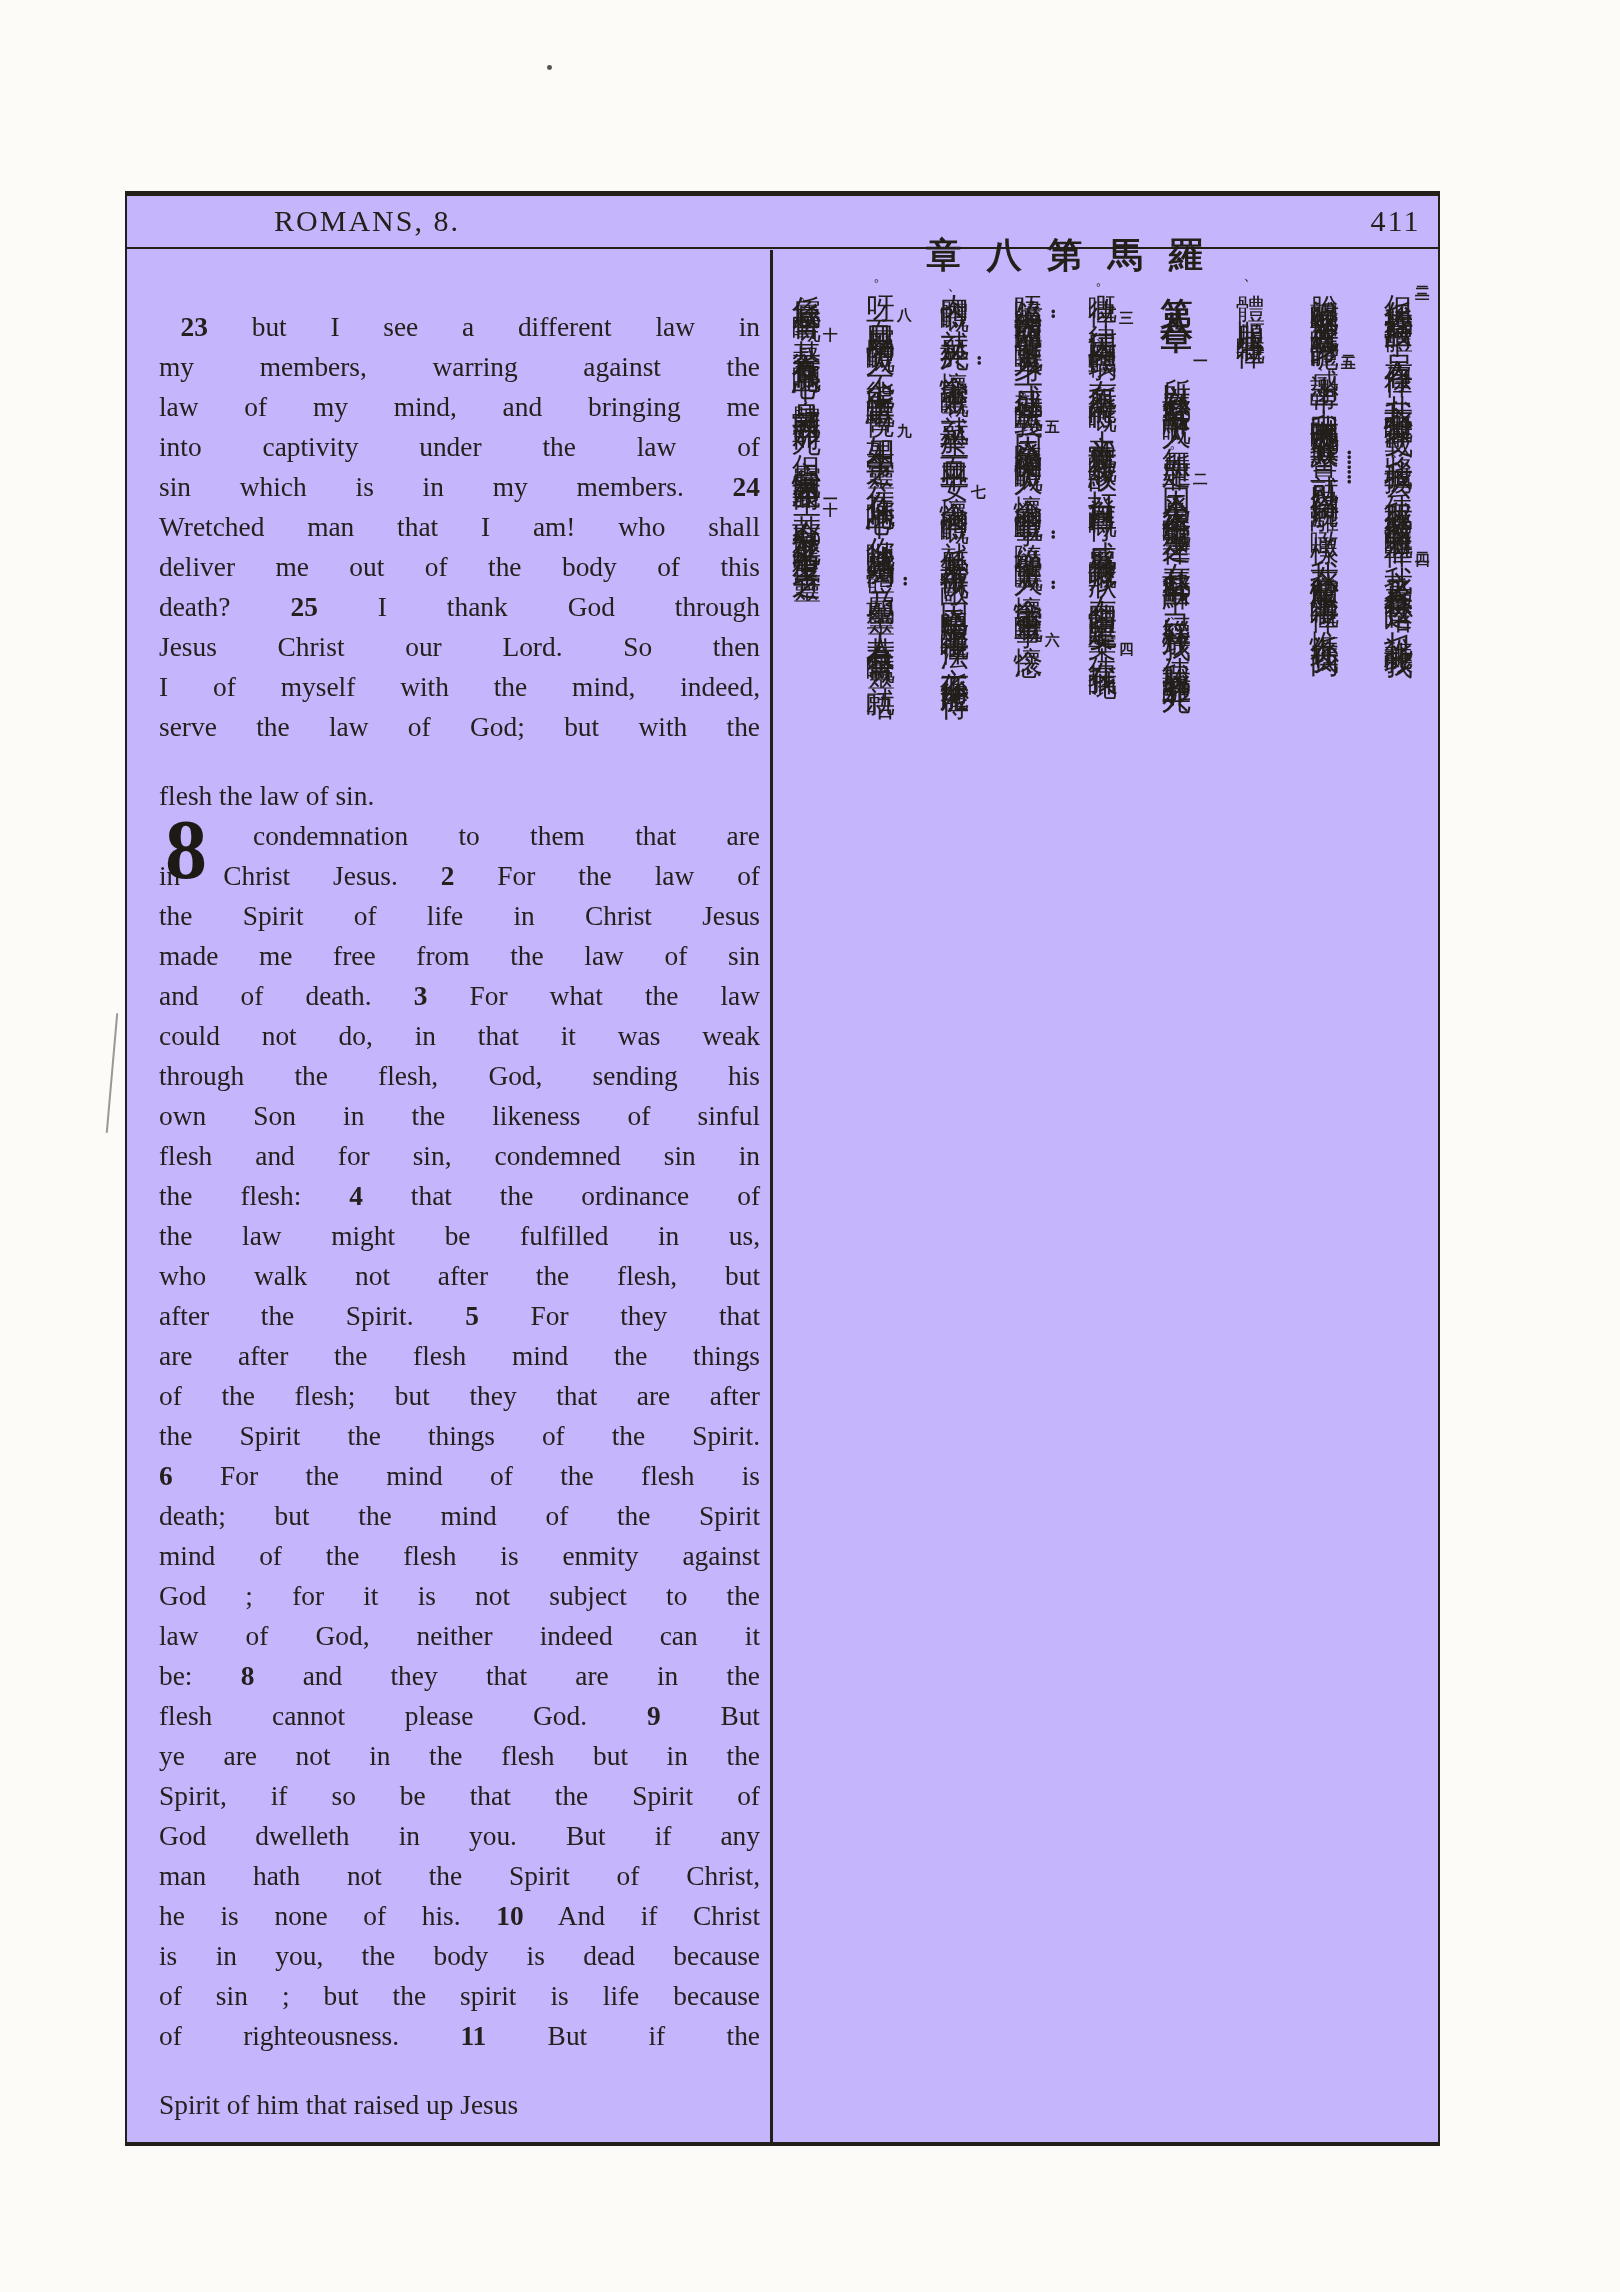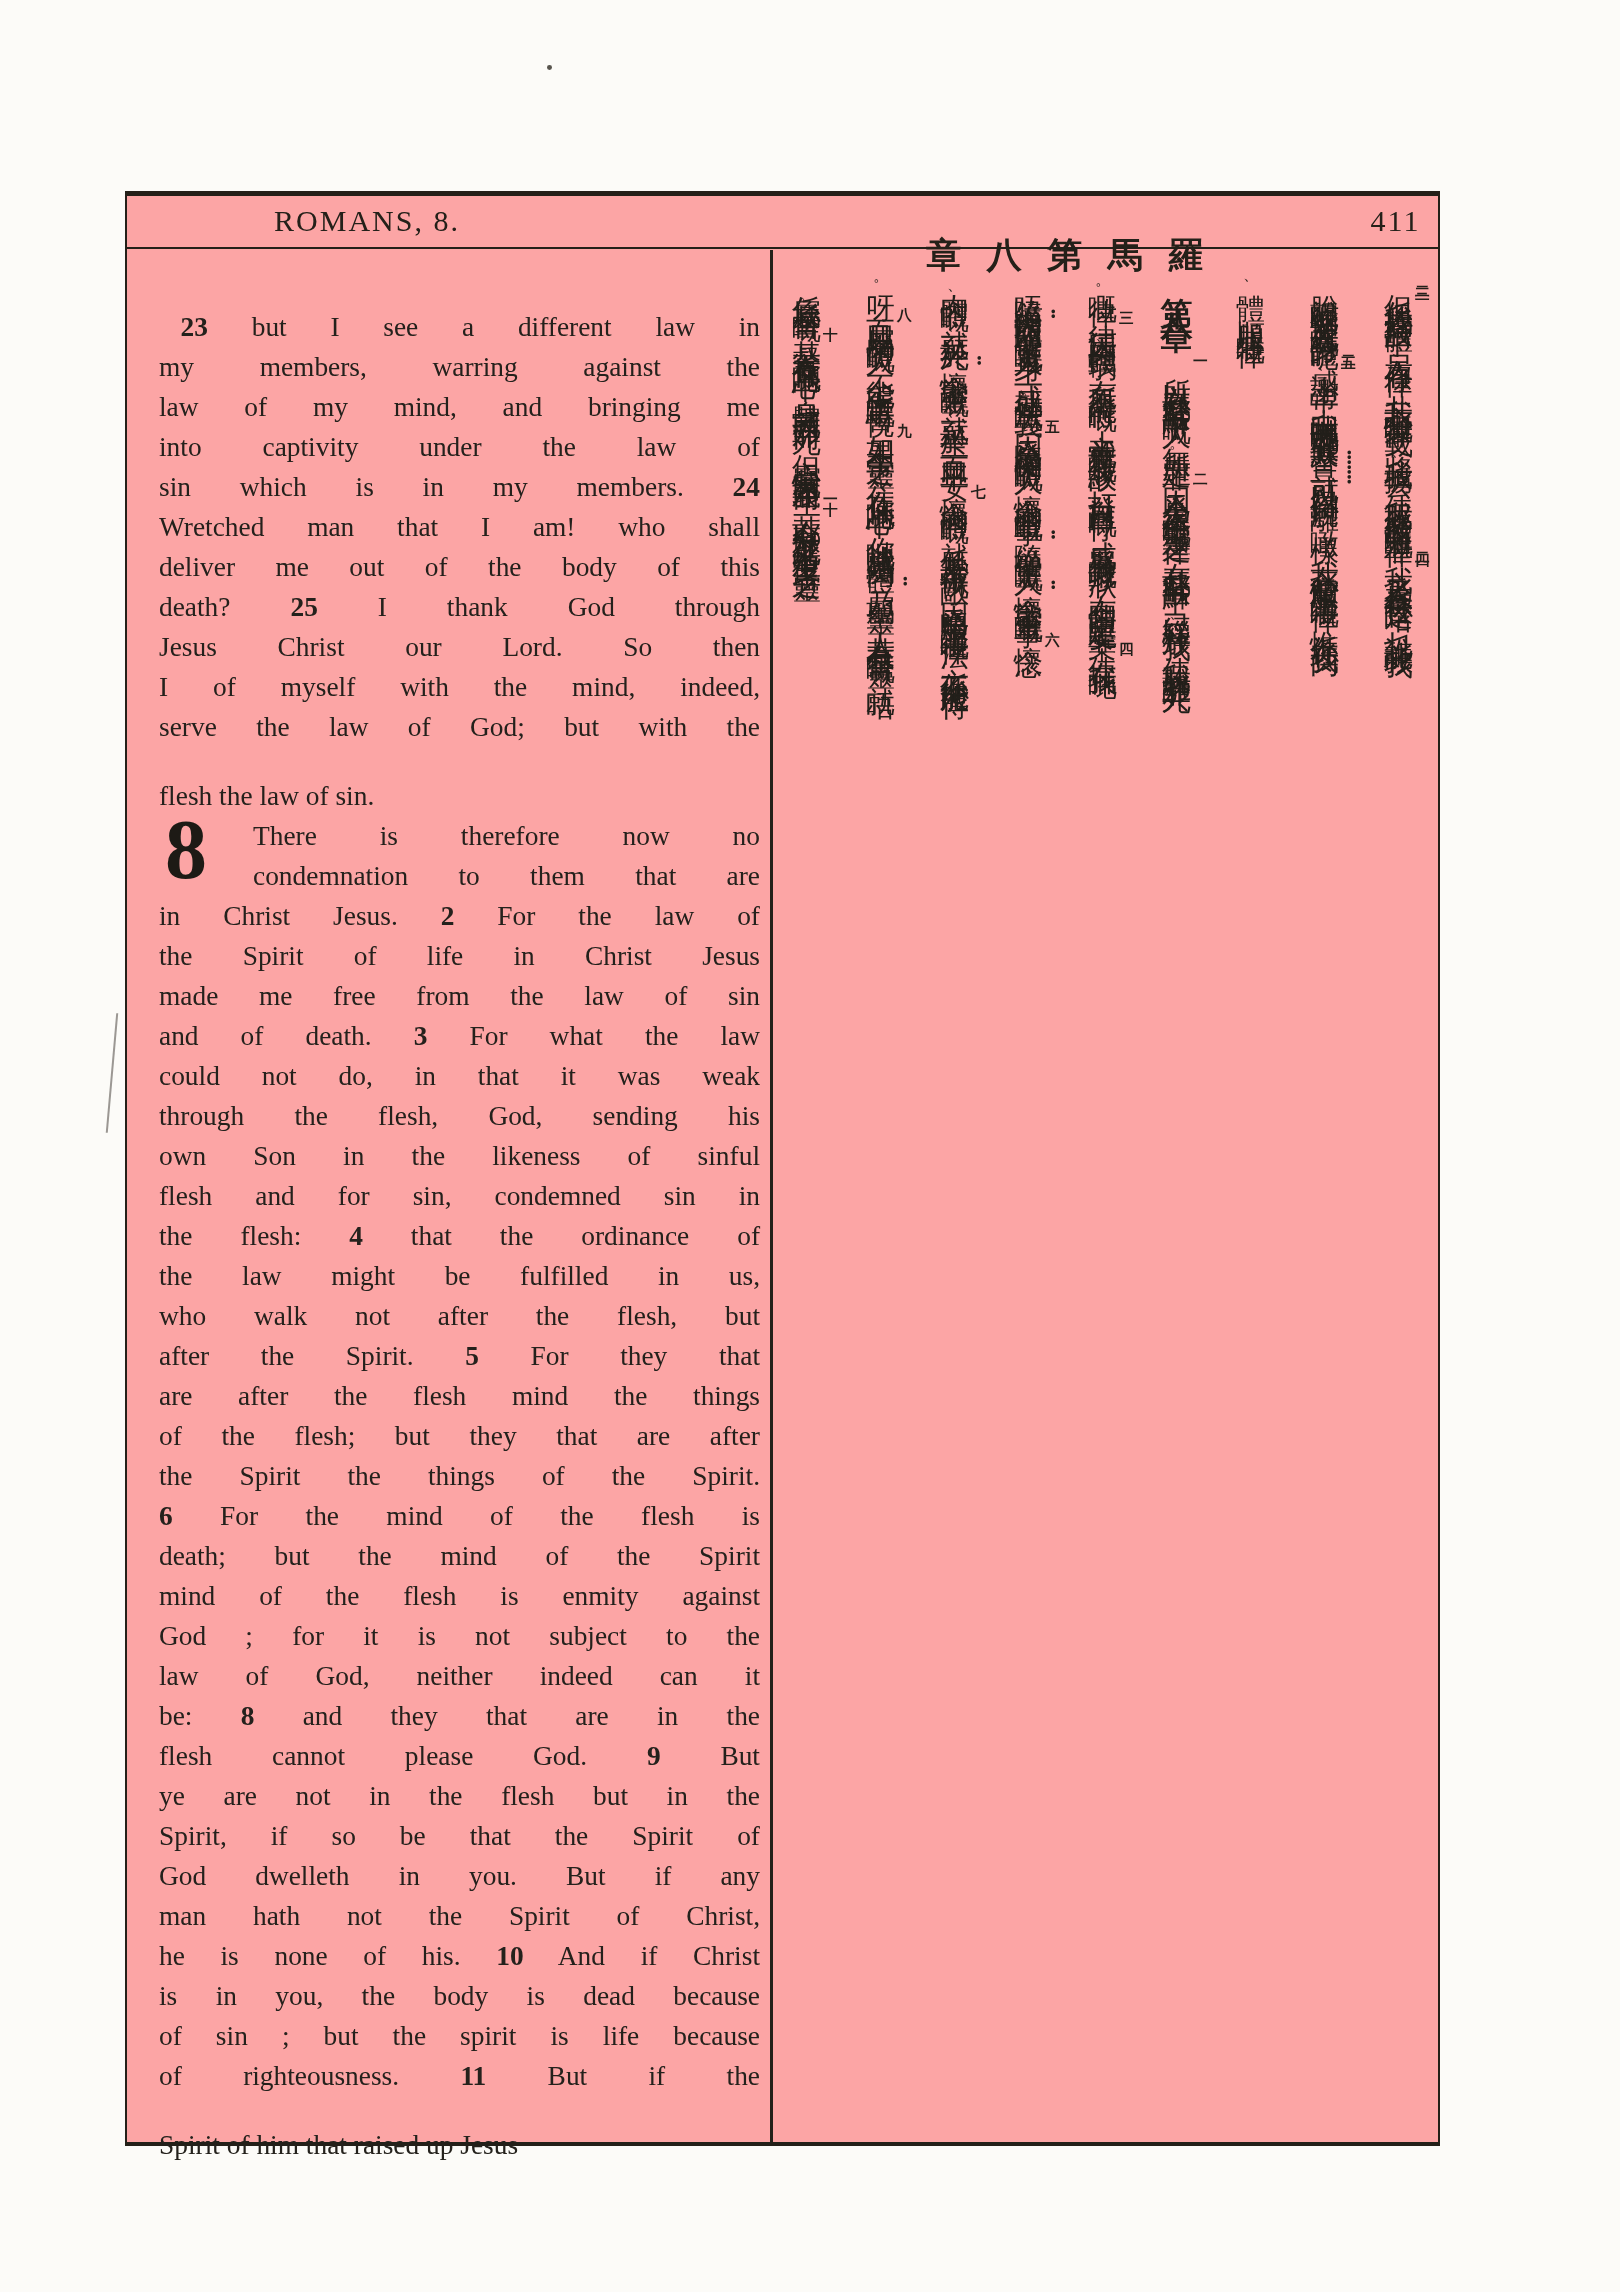--- a/index.html
+++ b/index.html
@@ -8,21 +8,21 @@
     font-family:"Liberation Serif","DejaVu Serif",serif;
   }
   .canvas {
     position:relative; width:1620px; height:2293px;
     background:#fcfbf8; overflow:hidden; color:#211e1a;
   }
   
   .page-box {
     position:absolute; left:125px; top:191px; width:1315px; height:1955px;
     border:2.9px solid #242019; border-top-width:5.9px; border-bottom-width:4.9px;
-    box-sizing:border-box; background:#fca5a5;
+    box-sizing:border-box; background:#c4b5fd;
   }
   .header-row {
     position:absolute; left:0; right:0; top:0; height:51px;
     border-bottom:2.9px solid #242019;
   }
   .header-en {
     position:absolute; left:0; top:7.8px; width:480px; text-align:center;
     font-size:30px; letter-spacing:2px; color:#242019;
   }
   .header-cn {
@@ -124,21 +124,20 @@
             <div class="en-line">Wretched man that I am! who shall</div>
             <div class="en-line">deliver me out of the body of this</div>
             <div class="en-line">death? <b>25</b> I thank God through</div>
             <div class="en-line">Jesus Christ our Lord. So then</div>
             <div class="en-line">I of myself with the mind, indeed,</div>
             <div class="en-line">serve the law of God; but with the</div>
             <div class="en-line last">flesh the law of sin.</div>
           </div>
         <div class="en-para2" id="en-para2">
           <span class="drop-cap">8</span>
-        <div class="en-line dropcap-indent">There is therefore now no</div>
             <div class="en-line dropcap-indent">condemnation to them that are</div>
             <div class="en-line">in Christ Jesus. <b>2</b> For the law of</div>
             <div class="en-line">the Spirit of life in Christ Jesus</div>
             <div class="en-line">made me free from the law of sin</div>
             <div class="en-line">and of death. <b>3</b> For what the law</div>
             <div class="en-line">could not do, in that it was weak</div>
             <div class="en-line">through the flesh, God, sending his</div>
             <div class="en-line">own Son in the likeness of sinful</div>
             <div class="en-line">flesh and for sin, condemned sin in</div>
             <div class="en-line">the flesh: <b>4</b> that the ordinance of</div>

